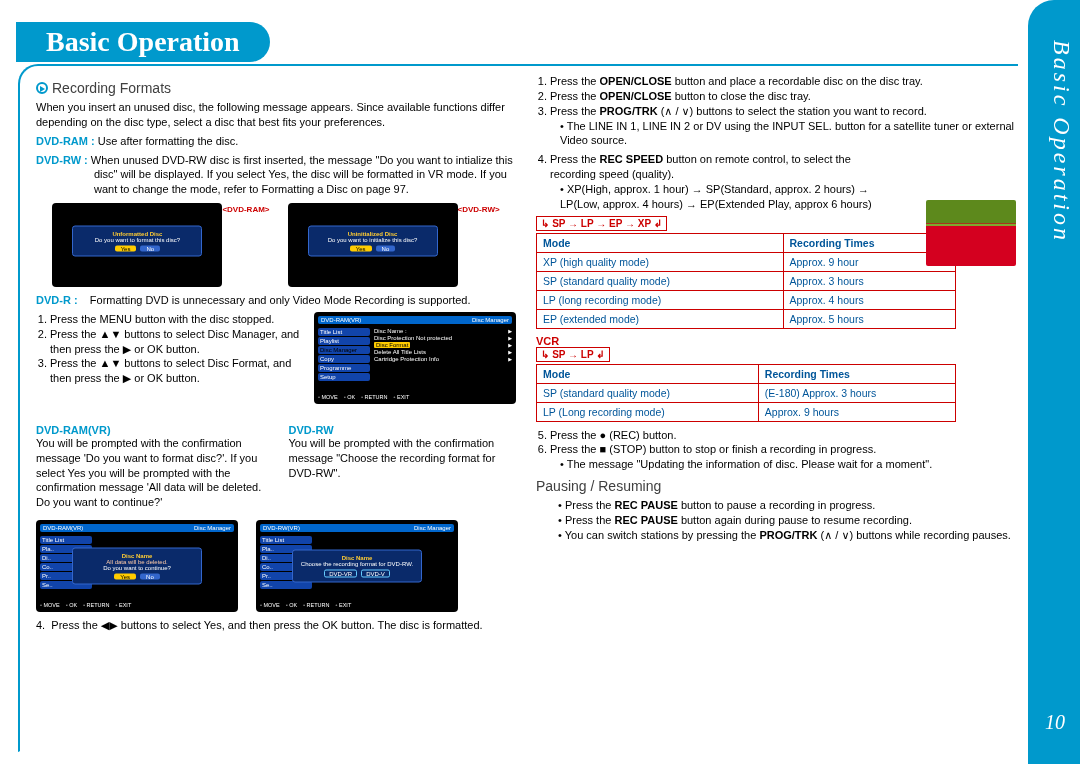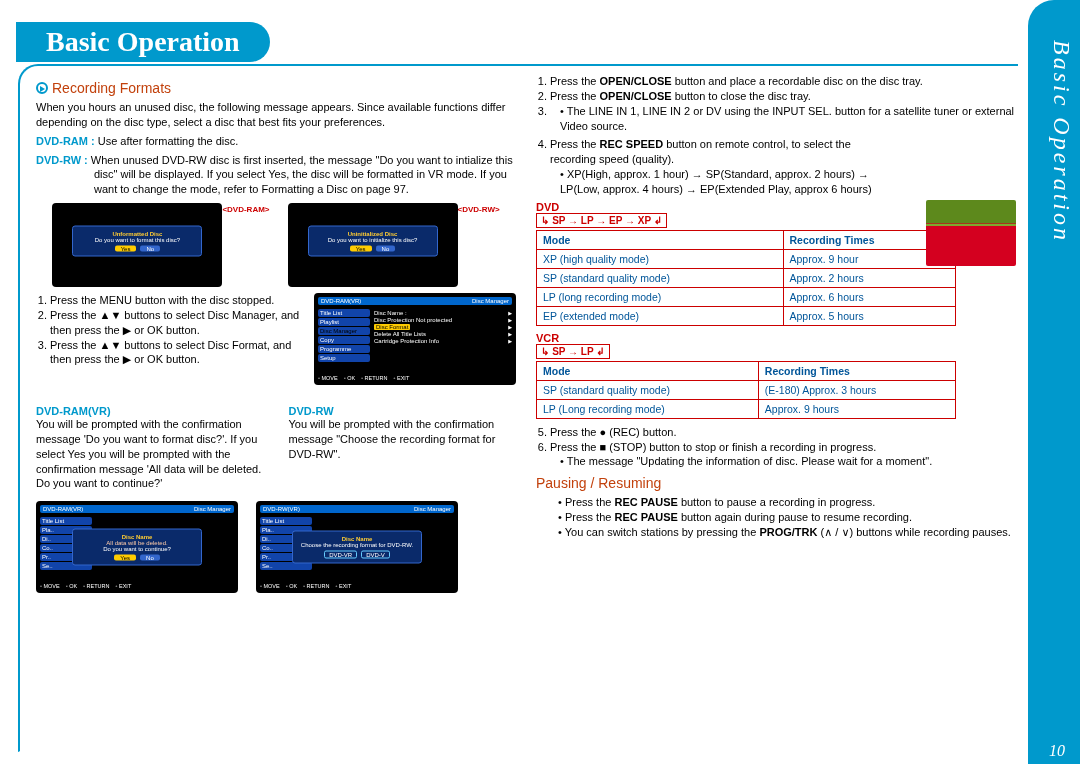--- a/index.html
+++ b/index.html
@@ -1,24 +1,24 @@
 <!DOCTYPE html>
 <html><head>
 <meta charset="utf-8">
 <style>
   * { margin: 0; padding: 0; box-sizing: border-box; }
   body { width: 1080px; height: 764px; background: #fff; font-family: Arial, sans-serif; font-size: 11px; color: #000; position: relative; overflow: hidden; }
   .side-tab { position: absolute; right: 0; top: 0; height: 764px; width: 52px; background: #0099cc; border-top-left-radius: 26px; z-index: 1; }
   .side-tab-text { position: absolute; right: 5px; top: 40px; color: #fff; font-family: 'Times New Roman', serif; font-size: 24px; font-style: italic; letter-spacing: 3px; writing-mode: vertical-rl; text-orientation: mixed; white-space: nowrap; }
-  .page-num { position: absolute; right: 15px; bottom: 4px; color: #fff; font-style: italic; font-size: 16px; font-family: 'Times New Roman', serif; }
+  .page-num { position: absolute; right: 15px; bottom: 30px; color: #fff; font-style: italic; font-size: 20px; font-family: 'Times New Roman', serif; }
   .outer-frame { position: absolute; left: 18px; top: 64px; width: 1000px; height: 688px; border-top: 2px solid #0099cc; border-left: 2px solid #0099cc; border-bottom: 1px solid transparent; border-radius: 20px 0 0 0; }
   .title-pill { position: absolute; left: 16px; top: 22px; background: #0099cc; color: #fff; font-family: 'Times New Roman', serif; font-size: 28px; font-weight: bold; padding: 4px 30px; border-radius: 0 22px 22px 0; z-index: 2; }
   .content { position: absolute; left: 36px; top: 74px; width: 980px; display: flex; gap: 20px; }
   .col { flex: 1; }
-  .section-hdr { color: #c2410c; font-size: 14px; margin: 6px 0 4px 0; font-weight: normal; }
+  .section-hdr { color: #404040; font-size: 14px; margin: 6px 0 4px 0; font-weight: normal; }
   .bullet-icon { display: inline-block; width: 12px; height: 12px; border: 2px solid #0099cc; border-radius: 50%; position: relative; vertical-align: middle; top: -1px; margin-right: 4px; }
   .bullet-icon::after { content: ""; position: absolute; left: 2px; top: 2px; width: 0; height: 0; border-left: 5px solid #0099cc; border-top: 3px solid transparent; border-bottom: 3px solid transparent; }
   p, ol, ul { font-size: 11px; line-height: 1.35; margin-bottom: 4px; }
   ol { padding-left: 14px; }
   ul { list-style: none; padding-left: 10px; }
   ul li::before { content: "• "; }
   .fmt-label { color: #0099cc; font-weight: bold; display: inline; text-align: right; }
   .red-bold { color: #c00; font-weight: bold; font-size: 11px; }
   .red-seq { color: #c00; font-weight: bold; font-size: 10px; border: 1px solid #c00; padding: 1px 4px; display: inline-block; }
   table.rec { border-collapse: collapse; width: 420px; font-size: 10.5px; margin: 2px 16px 6px 0; }
@@ -59,21 +59,21 @@
   <div class="side-tab-text">Basic Operation</div>
   <div class="page-num">10</div>
 </div>
 <div class="outer-frame"></div>
 <div class="title-pill">Basic Operation</div>
 
 <div class="content">
 
   <div class="col">
     <div class="section-hdr"><span class="bullet-icon"></span><span>Recording Formats</span></div>
-    <p>When you hours an unused disc, the following message appears. Since available functions differ depending on the disc type, select a disc that best fits your preferences.</p>
+    <p>When you insert an unused disc, the following message appears. Since available functions differ depending on the disc type, select a disc that best fits your preferences.</p>
 
     <p><span class="fmt-label">DVD-RAM :</span> <span>Use after   formatting the disc.</span></p>
     <p style="padding-left:58px;text-indent:-58px;"><span class="fmt-label">DVD-RW :</span> <span>When unused DVD-RW disc is first inserted, the message "Do you want to intialize this disc" will be displayed. If you select Yes, the disc will be formatted in VR mode. If you want to change the mode, refer to Formatting a Disc on page 97.</span></p>
 
     <div class="two-screens" style="justify-content:center;align-items:center;">
       <div>
         <div class="mini-screen ms-small">
           <div class="ms-dialog">
             <div class="dlg-title">Unformatted Disc</div>
             <div>Do you want to format this disc?</div>
@@ -87,20 +87,21 @@
           <div class="ms-dialog">
             <div class="dlg-title">Uninitialized Disc</div>
             <div>Do you want to initialize this disc?</div>
             <div class="ms-btns"><span class="ms-btn-yes">Yes</span><span class="ms-btn-no">No</span></div>
           </div>
         </div>
         <div class="ms-label">&lt;DVD-RW&gt;</div>
       </div>
     </div>
 
+    <p><span class="fmt-label">DVD-R :</span> &nbsp;&nbsp;&nbsp;<span>Formatting DVD is unnecessary and only Video Mode Recording is supported.</span></p>
 
     <div class="clearfix">
       <div class="float-right-screen">
         <div class="mini-screen ms-med">
           <div class="ms-hdr">
               <span>DVD-RAM(VR)</span>
               <span>Disc Manager</span>
             </div>
           <div class="ms-menu">
             <div>Title List</div>
@@ -190,58 +191,58 @@
         </div>
         <div class="ms-foot">
             <span>MOVE</span>
             <span>OK</span>
             <span>RETURN</span>
             <span>EXIT</span>
           </div>
       </div>
     </div>
 
+    <p>4.&nbsp;&nbsp;<span>Press the  ◀▶ buttons to select Yes, and then press the OK button. The disc is formatted.</span></p>
   </div>
 
   <div class="col" style="position:relative;">
     <ol>
       <li><span>Press the <b>OPEN/CLOSE</b> button and place a recordable disc on the disc tray.</span></li>
       <li><span>Press the <b>OPEN/CLOSE</b> button to close the disc tray.</span></li>
-      <li>
+      <li><span>Press the <b>PROG/TRK</b> (∧ / ∨) buttons to select the station you want to record.</span>
         <ul>
             <li>The LINE IN 1, LINE IN 2 or DV using the INPUT SEL. button for a satellite tuner or external Video source.</li>
           </ul>
       </li>
       <li style="width:330px;"><span>Press the <b>REC SPEED</b> button on remote control, to select the recording speed (quality).</span>
         <ul>
             <li>XP(High, approx. 1 hour) → SP(Standard, approx. 2 hours) → LP(Low, approx. 4 hours) → EP(Extended Play, approx 6 hours)</li>
           </ul>
       </li>
     </ol>
     <div class="flower"></div>
 
-    <div class="red-bold">DVD</div>
     <div class="red-seq">↳ SP → LP → EP → XP ↲</div>
     <table class="rec">
       <tbody>
           <tr>
             <th>Mode</th>
             <th>Recording Times</th>
           </tr>
       <tr>
             <td>XP (high quality mode)</td>
             <td>Approx. 9 hour</td>
           </tr>
       <tr>
             <td>SP (standard quality mode)</td>
-            <td>Approx. 2 hours</td>
+            <td>Approx. 3 hours</td>
           </tr>
       <tr>
             <td>LP (long recording mode)</td>
-            <td>Approx. 6 hours</td>
+            <td>Approx. 4 hours</td>
           </tr>
       <tr>
             <td>EP (extended mode)</td>
             <td>Approx. 5 hours</td>
           </tr>
     </tbody>
       </table>
 
     <div class="red-bold">VCR</div>
     <div class="red-seq">↳ SP → LP ↲</div>

